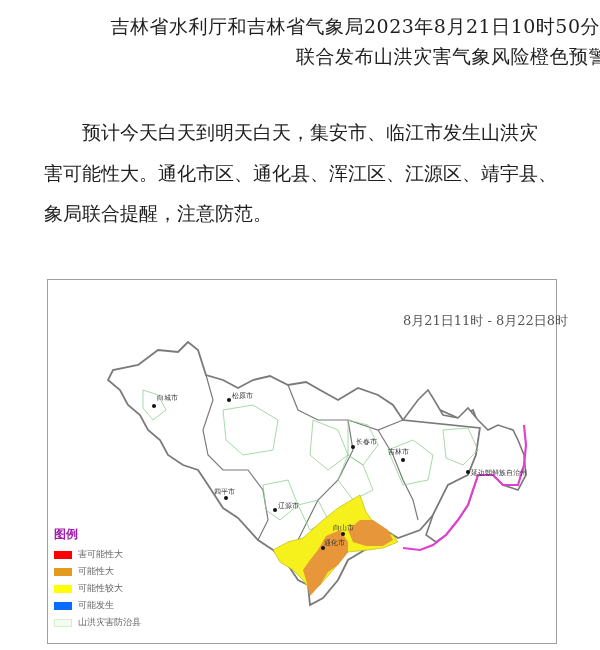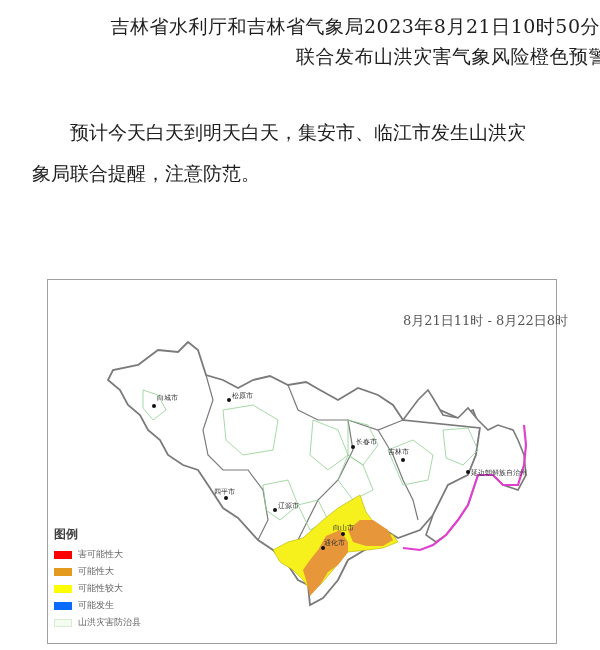--- a/index.html
+++ b/index.html
@@ -1,40 +1,41 @@
 <!DOCTYPE html>
 <html><head>
 <meta charset="utf-8">
 <style>
   html,body{margin:0;padding:0;background:#ffffff;}
   body{width:600px;height:650px;position:relative;overflow:hidden;font-family:"DejaVu Serif","Liberation Serif",serif;color:#222;}
   .title{position:absolute;left:0;width:600px;text-align:right;font-size:19px;letter-spacing:0.5px;color:#1e1e1e;}
   .t1{top:14px;}
   .t2{top:44px;margin-left:8px;}
-  .para{position:absolute;left:32px;width:536px;font-size:19px;line-height:40.5px;color:#1e1e1e;}
+  .para{position:absolute;left:44px;width:536px;font-size:19px;line-height:40.5px;color:#1e1e1e;}
   .para .line{display:block;white-space:nowrap;}
   .para .indent{padding-left:38px;}
   .mapframe{position:absolute;left:47px;top:279px;width:510px;height:365px;border:1.5px solid #a0a0a0;box-sizing:border-box;background:#fff;}
   .map-title{position:absolute;left:0;width:100%;top:9px;text-align:center;font-size:14px;font-weight:bold;color:#3a3a3a;}
   .map-sub{position:absolute;left:12px;width:100%;top:32px;text-align:right;font-size:13px;color:#555;}
   .map-svg{position:absolute;left:0;top:0;}
   .legend{position:absolute;left:6px;top:246px;font-size:9px;color:#666;}
-  .legend-title{font-size:12px;font-weight:bold;color:#404040;margin-bottom:3px;}
+  .legend-title{font-size:12px;font-weight:bold;color:#a21caf;margin-bottom:3px;}
   .legend-row{display:flex;align-items:center;height:17px;}
   .swatch{width:18px;height:8px;margin-right:6px;box-sizing:border-box;}
   .city{font-size:7px;fill:#333;font-family:"DejaVu Sans",sans-serif;}
 </style>
 </head>
 <body>
 
 <div class="title t1">吉林省水利厅和吉林省气象局2023年8月21日10时50分</div>
 <div class="title t2">联合发布山洪灾害气象风险橙色预警</div>
 
 <div class="para" style="top:112px;">
   <span class="line indent">预计今天白天到明天白天，集安市、临江市发生山洪灾</span>
+  <span class="line">害可能性大。通化市区、通化县、浑江区、江源区、靖宇县、</span>
   <span class="line">象局联合提醒，注意防范。</span>
 </div>
 
 <div class="mapframe">
   <svg class="map-svg" width="510" height="365" viewBox="0 0 510 365">
 
     <path d="M90 85 L110 70 L130 72 L140 62 L150 70 L158 95 L175 100 L190 108 L205 100 L222 96 L240 105 L258 102 L272 110 L290 120 L310 108 L330 115 L345 125 L355 140 L375 136 L392 130 L410 138 L425 130 L432 148 L428 175 L420 195 L400 205 L395 215 L385 235 L372 250 L350 258 L340 252 L330 262 L320 268 L300 280 L290 300 L275 318 L262 325 L260 305 L250 300 L240 285 L225 270 L210 260 L190 238 L175 228 L160 205 L150 190 L135 185 L120 175 L112 160 L100 150 L92 135 L80 125 L72 110 L60 100 L65 90 Z" fill="#ffffff" stroke="#7a7a7a" stroke-width="1.8"></path>
 
     <path d="M355 140 L370 120 L380 110 L385 118 L395 135 L410 138 L420 128 L430 140 L440 150 L450 145 L465 150 L470 160 L476 175 L478 195 L470 210 L455 205 L445 195 L430 195 L425 210 L420 225 L410 240 L398 255 L388 262 L378 255 L385 235 L395 215 L400 205 L420 195 L428 175 L432 148 Z" fill="#ffffff" stroke="#7a7a7a" stroke-width="1.6"></path>
 

